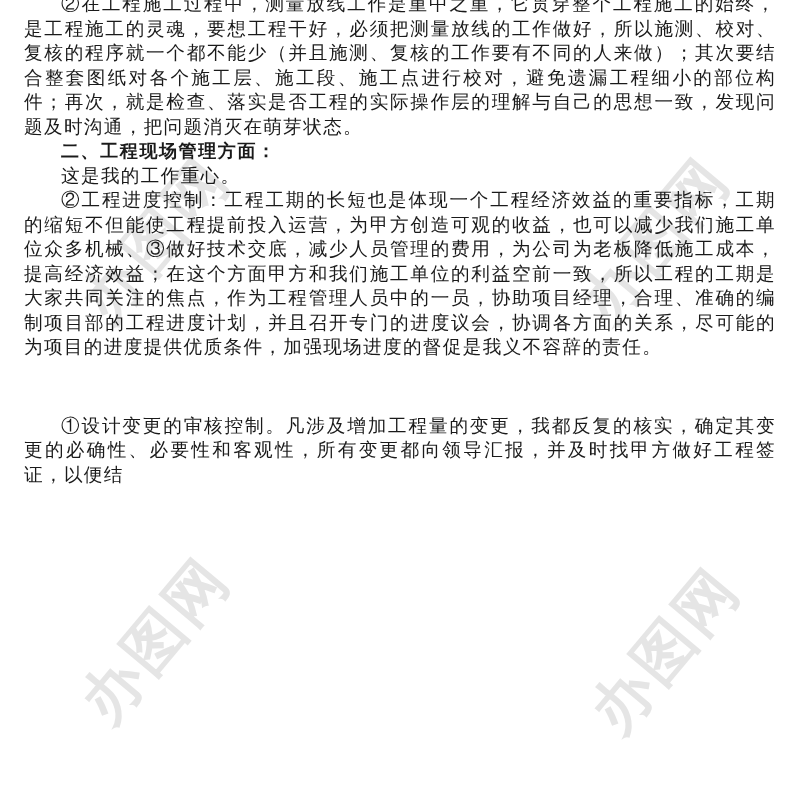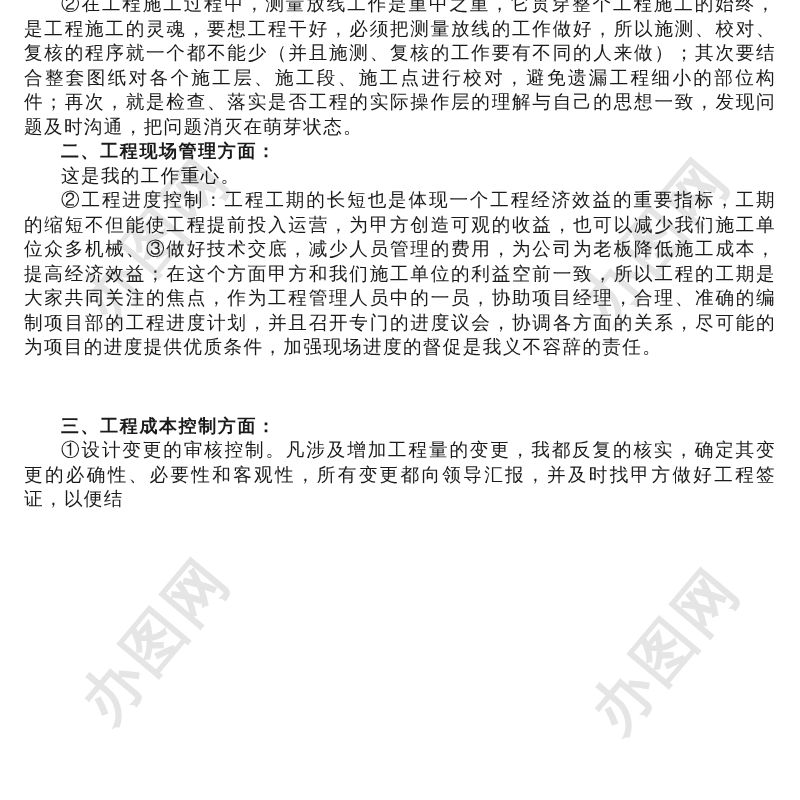--- a/index.html
+++ b/index.html
@@ -26,15 +26,14 @@
 <div class="watermark" style="left:560px; top:200px;">办图网</div>
 <div class="watermark" style="left:60px; top:600px;">办图网</div>
 <div class="watermark" style="left:570px; top:610px;">办图网</div>
 
 <div class="page">
   <p class="para">②在工程施工过程中，测量放线工作是重中之重，它贯穿整个工程施工的始终，是工程施工的灵魂，要想工程干好，必须把测量放线的工作做好，所以施测、校对、复核的程序就一个都不能少（并且施测、复核的工作要有不同的人来做）；其次要结合整套图纸对各个施工层、施工段、施工点进行校对，避免遗漏工程细小的部位构件；再次，就是检查、落实是否工程的实际操作层的理解与自己的思想一致，发现问题及时沟通，把问题消灭在萌芽状态。</p>
   <p class="heading">二、工程现场管理方面：</p>
   <p class="para">这是我的工作重心。</p>
   <p class="para">②工程进度控制：工程工期的长短也是体现一个工程经济效益的重要指标，工期的缩短不但能使工程提前投入运营，为甲方创造可观的收益，也可以减少我们施工单位众多机械、③做好技术交底，减少人员管理的费用，为公司为老板降低施工成本，提高经济效益；在这个方面甲方和我们施工单位的利益空前一致，所以工程的工期是大家共同关注的焦点，作为工程管理人员中的一员，协助项目经理，合理、准确的编制项目部的工程进度计划，并且召开专门的进度议会，协调各方面的关系，尽可能的为项目的进度提供优质条件，加强现场进度的督促是我义不容辞的责任。</p>
   <div class="gap"></div>
-  <p class="heading">三、工程成本控制方面：</p>
   <p class="para">①设计变更的审核控制。凡涉及增加工程量的变更，我都反复的核实，确定其变更的必确性、必要性和客观性，所有变更都向领导汇报，并及时找甲方做好工程签证，以便结</p>
 </div>
 
 </body></html>

